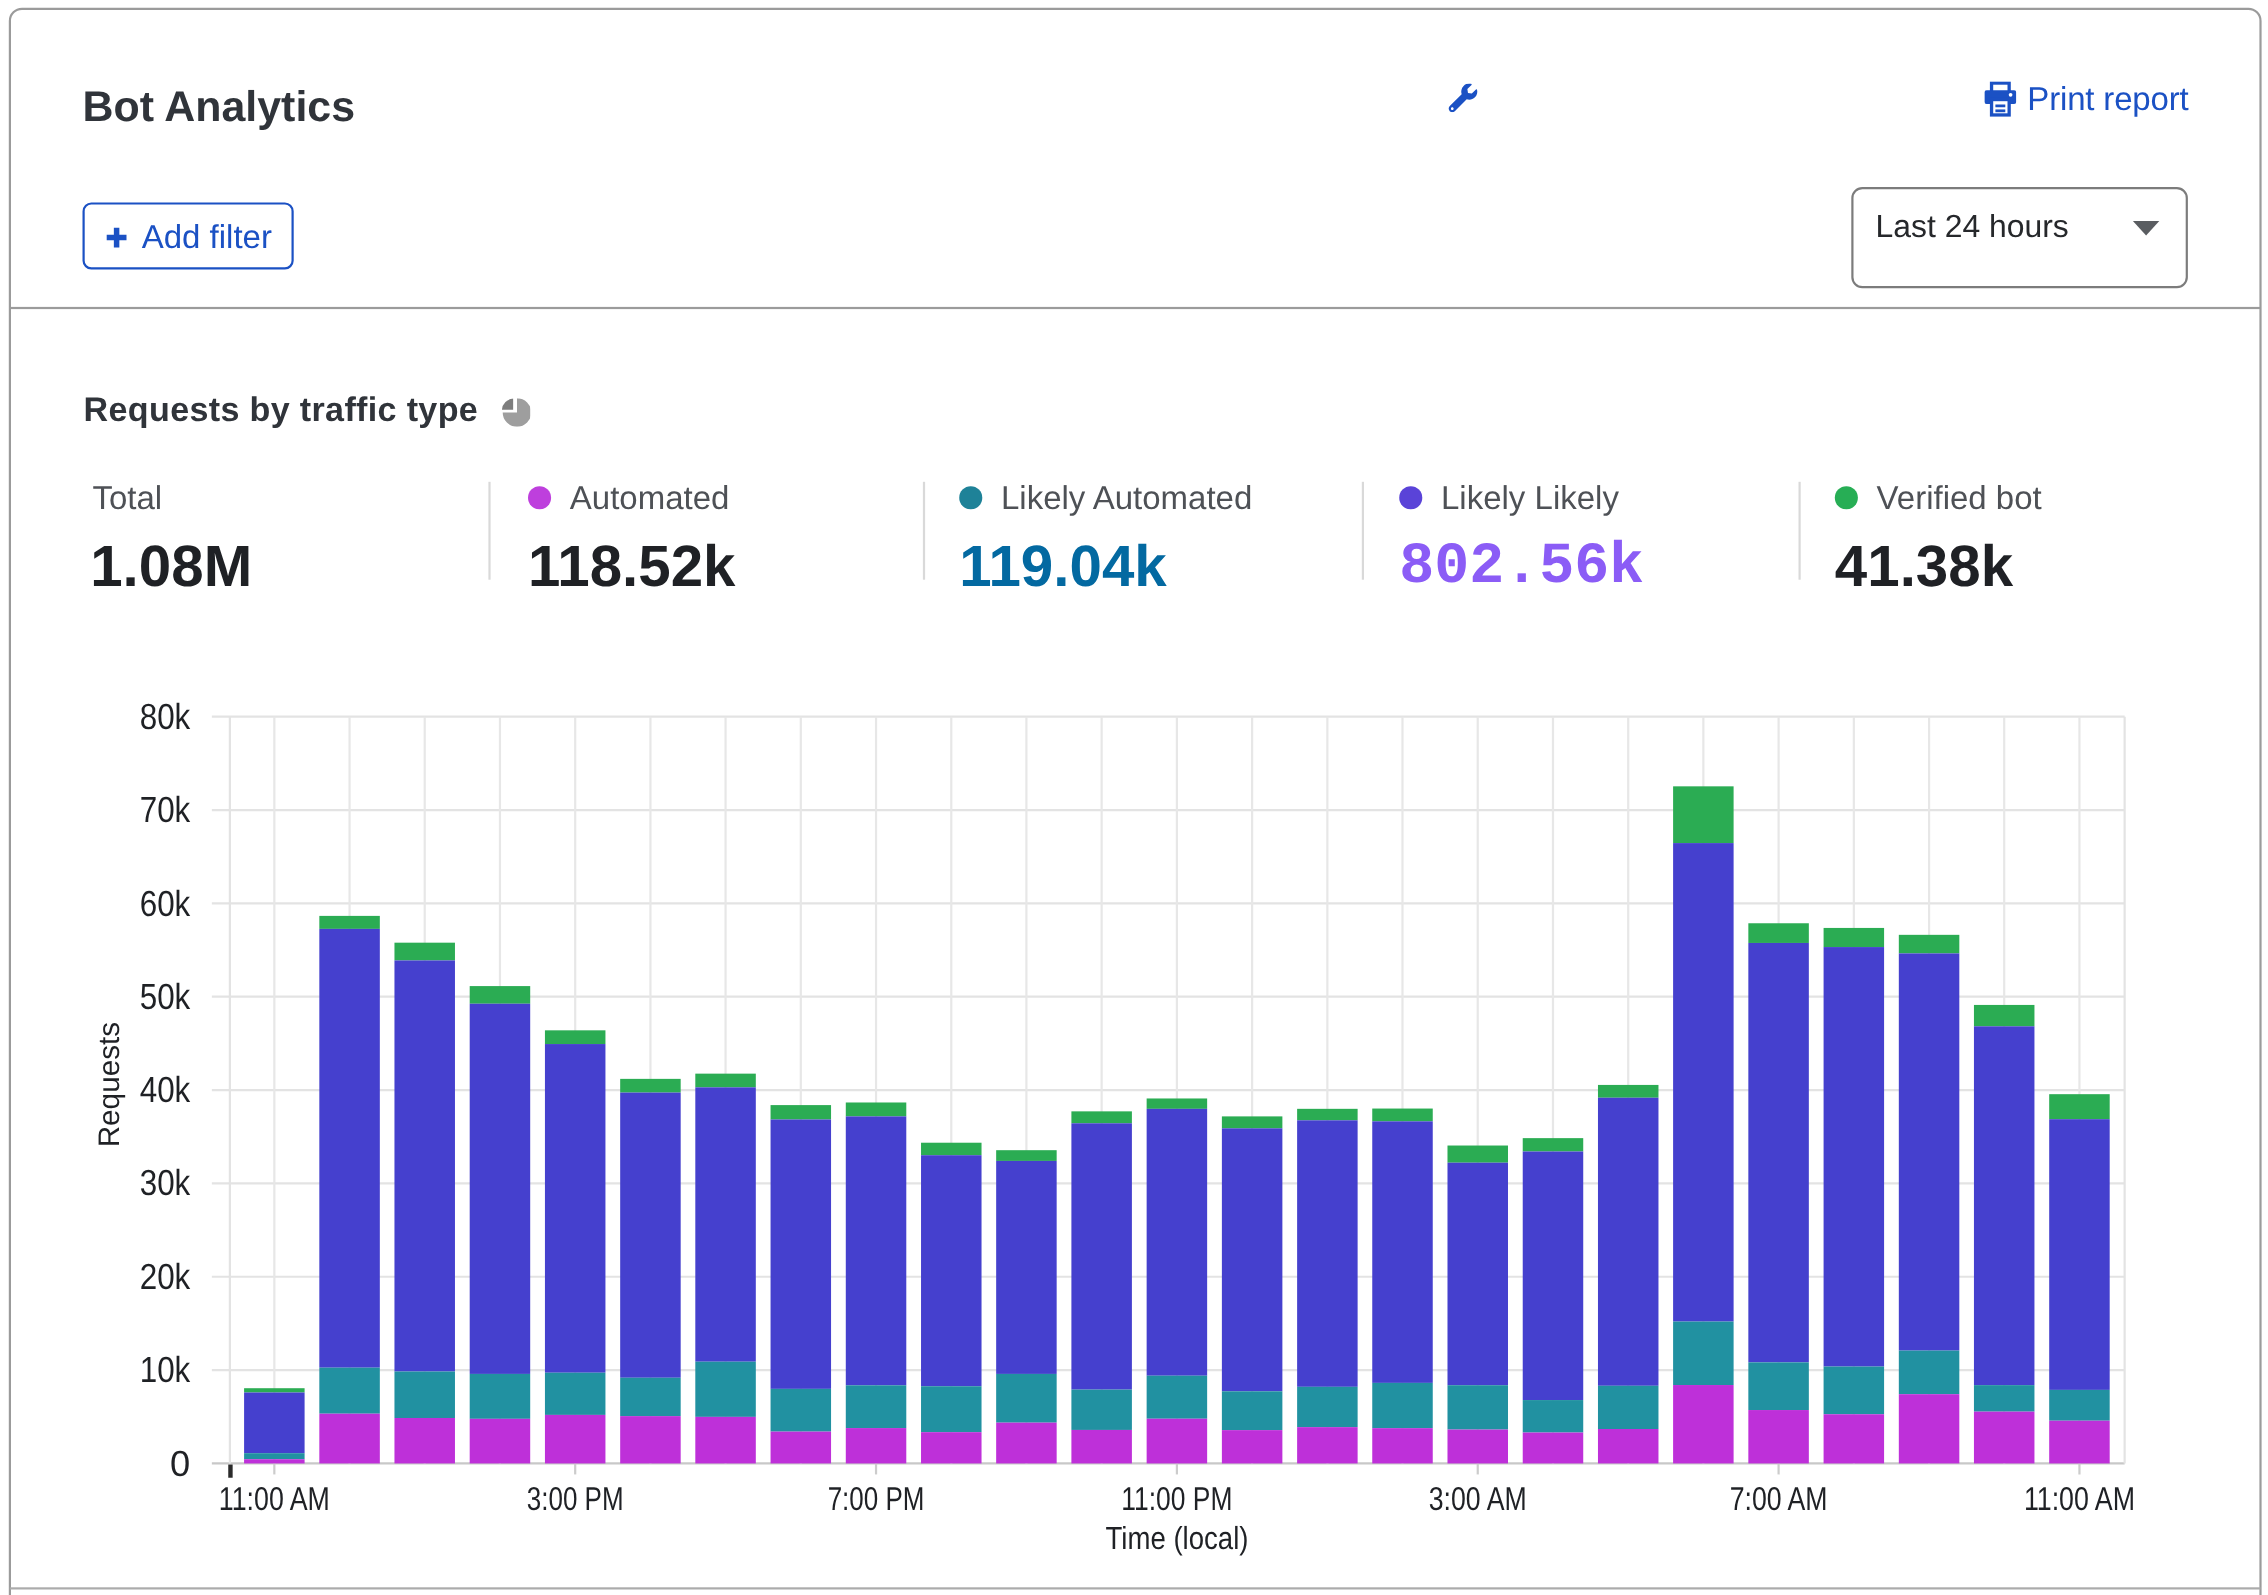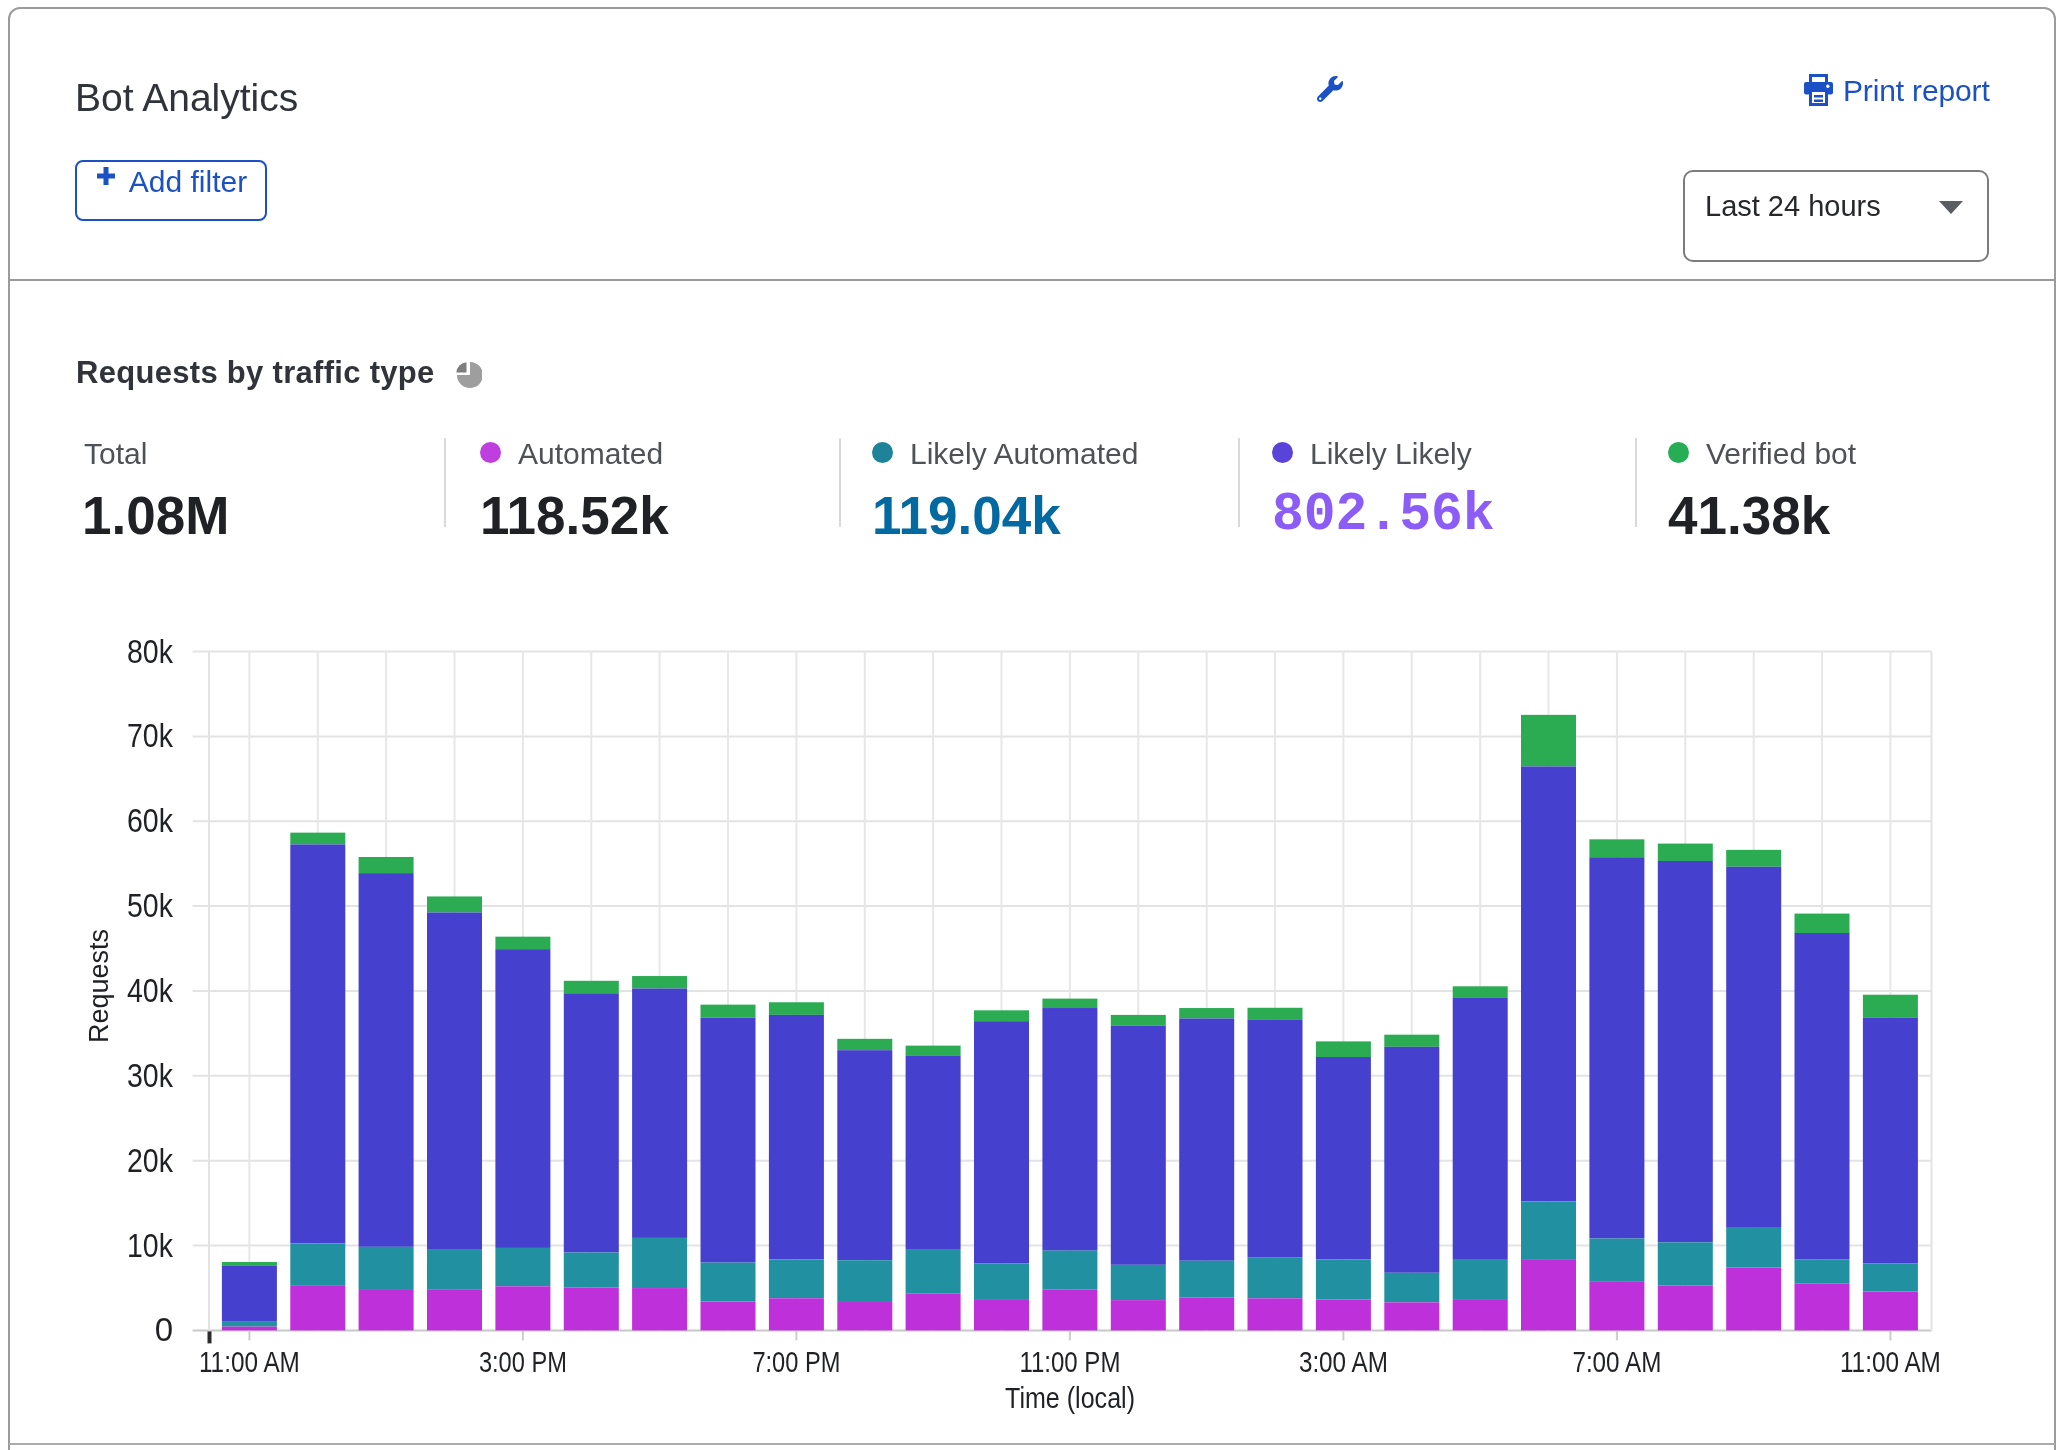--- a/index.html
+++ b/index.html
@@ -9,38 +9,38 @@
 </style>
 </head>
 <body>
 
 <div class="abs" style="left:8px; top:7px; width:2048px; height:1500px; border:2px solid #9b9b9b; border-radius:12px;"></div>
 
 <div class="abs" style="left:9px; top:279px; width:2046px; height:2px; background:#9b9b9b;"></div>
 
 <div class="abs" style="left:9px; top:1443px; width:2046px; height:2px; background:#ababab;"></div>
 
-<div class="abs" style="left:75px; top:76px; font-size:39px; font-weight:400; color:#30343a;">Bot Analytics</div>
+<div class="abs" style="left:75px; top:76px; font-size:39px; font-weight:700; color:#30343a;">Bot Analytics</div>
 
 <div class="abs" style="left:1316px; top:72px; width:700px; height:40px;">
   <svg class="abs" style="left:0; top:4px;" width="28" height="26" viewBox="0 0 512 512">
       <path fill="#1b51c4" d="M507.73 109.1c-2.24-9.03-13.54-12.09-20.12-5.51l-74.36 74.36-67.88-11.31-11.31-67.88 74.36-74.36c6.62-6.62 3.43-17.9-5.66-20.16-47.38-11.74-99.55.91-136.58 37.93-39.64 39.64-50.55 97.1-34.05 147.2L18.74 402.76c-24.99 24.99-24.99 65.51 0 90.5 24.99 24.99 65.51 24.99 90.5 0l213.21-213.21c50.12 16.71 107.47 5.68 147.37-34.22 37.07-37.07 49.7-89.32 37.91-136.73zM64 472c-13.25 0-24-10.75-24-24 0-13.26 10.75-24 24-24s24 10.74 24 24c0 13.25-10.75 24-24 24z"></path>
     </svg>
   <svg class="abs" style="left:488px; top:2px;" width="29" height="33" viewBox="0 0 29 33">
     <rect x="6.5" y="1.5" width="16" height="9" fill="#fff" stroke="#1b51c4" stroke-width="3"></rect>
     <rect x="0" y="8" width="29" height="12.5" rx="2" fill="#1b51c4"></rect>
     <circle cx="23.8" cy="12.2" r="1.7" fill="#fff"></circle>
     <rect x="6.5" y="16.5" width="16" height="14" fill="#fff" stroke="#1b51c4" stroke-width="3"></rect>
     <rect x="10" y="21" width="9" height="2.5" fill="#1b51c4"></rect>
     <rect x="10" y="25.5" width="9" height="2.5" fill="#1b51c4"></rect>
   </svg>
   <div class="abs" style="left:527px; top:2px; font-size:30px; letter-spacing:-0.15px; color:#1b51c4;">Print report</div>
 </div>
 
-<div class="abs" style="left:75px; top:160px; width:192px; height:61px; border:2px solid #1b51c4; border-radius:8px; display:flex; align-items:flex-start; justify-content:center; padding-top:3px;">
+<div class="abs" style="left:75px; top:184px; width:192px; height:61px; border:2px solid #1b51c4; border-radius:8px; display:flex; align-items:center; justify-content:center; padding-top:3px;">
   <svg width="22" height="22" viewBox="0 0 22 22" style="margin-right:12px;">
       <path d="M11 2 V20 M2 11 H20" stroke="#1b51c4" stroke-width="5"></path>
     </svg>
   <span style="font-size:30px; color:#1b51c4;">Add filter</span>
 </div>
 
 <div class="abs" style="left:1683px; top:170px; width:306px; height:92px; border:2px solid #7c7c7c; border-radius:10px;">
   <div class="abs" style="left:20px; top:18px; font-size:29px; color:#26282b;">Last 24 hours</div>
   <div class="abs" style="right:24px; top:29px; width:0; height:0; border-left:12px solid transparent; border-right:12px solid transparent; border-top:13px solid #5a5d61;"></div>
 </div>

